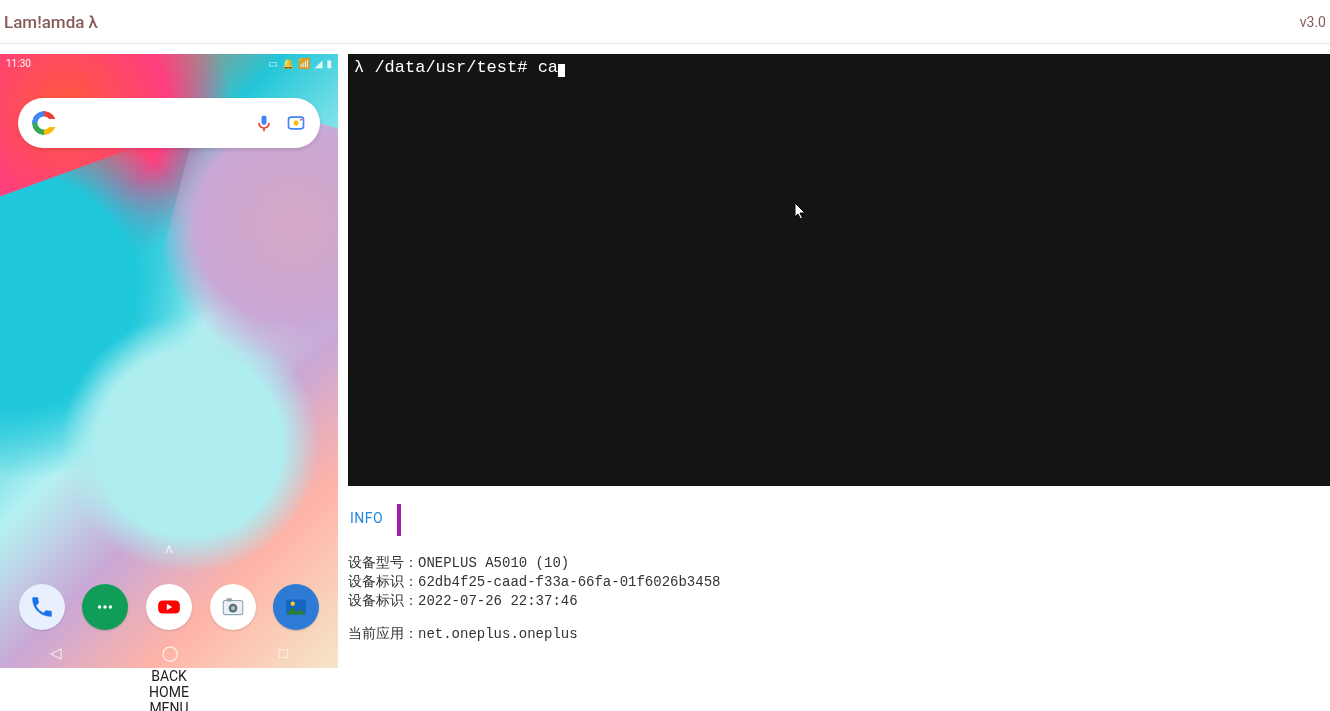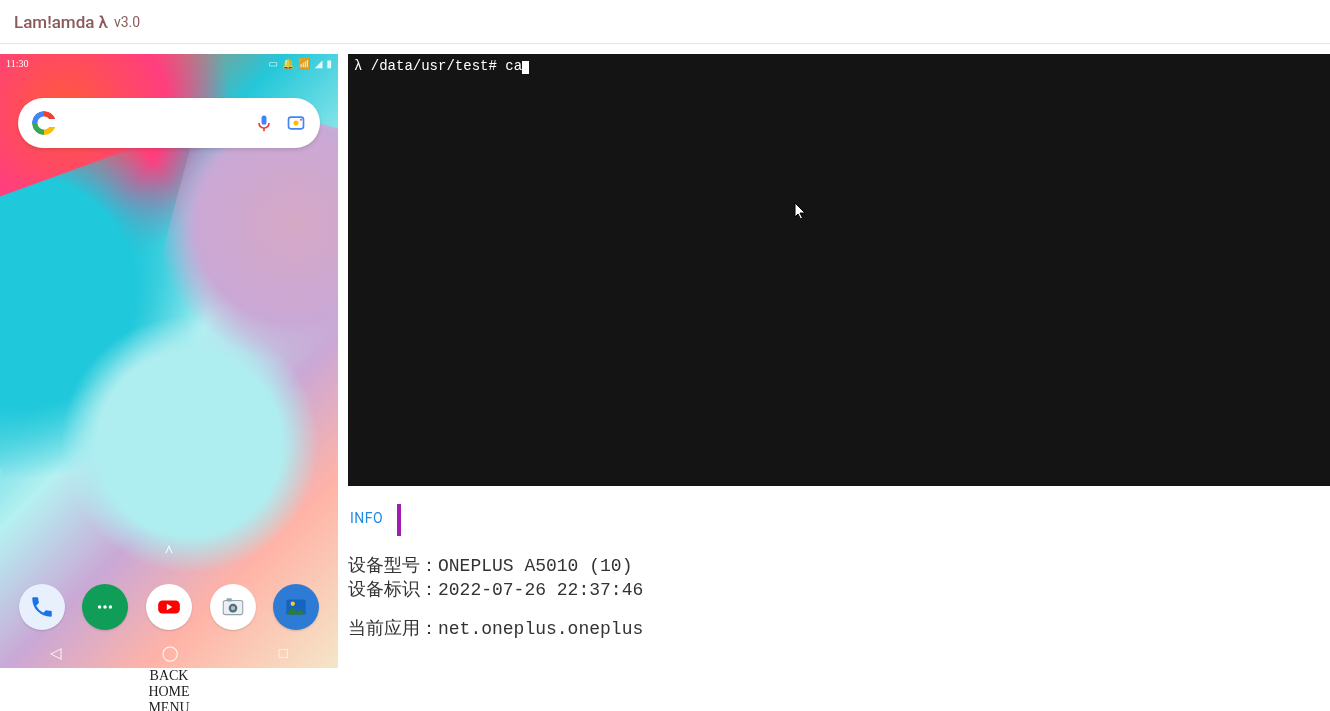--- a/index.html
+++ b/index.html
@@ -7,43 +7,43 @@
     font-family: -apple-system, BlinkMacSystemFont, "Segoe UI", Roboto, Helvetica, Arial, sans-serif;
     background: #fff;
     width: 1330px;
     height: 711px;
     overflow: hidden;
   }
   .header {
     height: 44px;
     display: flex;
     align-items: center;
-    padding: 0 14px;
+    padding: 0 4px;
     border-bottom: 1px solid #e6e6e6;
+    justify-content: space-between;
   }
   .brand {
     color: #8a5b5b;
     font-size: 17px;
     font-weight: 500;
   }
   .brand-version {
     color: #8a5b5b;
     font-size: 14px;
     margin-left: 6px;
   }
   .main {
     display: flex;
     height: calc(100% - 44px);
   }
   .left-col {
     width: 338px;
     display: flex;
     flex-direction: column;
     padding: 10px 0 0 0;
-    font-family: Liberation Serif, serif;
   }
   .device-screen {
     width: 338px;
     height: 614px;
     position: relative;
     overflow: hidden;
     background: linear-gradient(135deg, #ff3e7f 0%, #ff6a3d 10%, #23c7d8 30%, #b5f1f2 50%, #caa8d6 65%, #ffb3a7 80%, #f5e6c8 100%);
   }
   
   .wp-shape { position: absolute; }
@@ -147,21 +147,21 @@
     flex: 1;
     display: flex;
     flex-direction: column;
     padding: 10px 0 0 10px;
   }
   .terminal {
     height: 432px;
     background: #141414;
     color: #fff;
     font-family: "Consolas","Menlo","Courier New",monospace;
-    font-size: 14px;
+    font-size: 17px;
     padding: 4px 6px;
     position: relative;
   }
   .term-line { white-space: pre; }
   .term-cursor {
     display: inline-block;
     width: 7px; height: 13px;
     background: #fff;
     vertical-align: text-bottom;
     margin-left: 0px;
@@ -180,21 +180,21 @@
     display: inline-block;
     color: #1e88e5;
     font-size: 14px;
     letter-spacing: 0.5px;
     padding: 6px 14px 10px 2px;
     border-right: 4px solid #a21caf;
   }
   .info-body {
     padding: 18px 0 0 0;
     font-family: "Consolas","Menlo","Courier New",monospace;
-    font-size: 18px;
+    font-size: 14px;
     color: #333;
     line-height: 1.35;
   }
   .info-row { white-space: pre; }
   .info-gap { height: 14px; }
 </style>
 </head>
 <body>
 
 <div class="header">
@@ -297,20 +297,21 @@
       <div class="term-line"><span>λ</span> <span>/data/usr/test</span><span>#</span> <span>ca</span><span class="term-cursor"></span></div>
       <svg class="mouse-cursor" viewBox="0 0 14 20">
           <path d="M1 1l0 14 3-3 2.5 5 2-1-2.5-5H11z" fill="#fff" stroke="#000" stroke-width="1"></path>
         </svg>
     </div>
 
     <div class="info-section">
       <span class="info-tab">INFO</span>
       <div class="info-body">
         <div class="info-row"><span>设备型号：</span><span>ONEPLUS A5010 (10)</span></div>
+        <div class="info-row"><span>设备标识：</span><span>62db4f25-caad-f33a-66fa-01f6026b3458</span></div>
         <div class="info-row"><span>设备标识：</span><span>2022-07-26 22:37:46</span></div>
         <div class="info-gap"></div>
         <div class="info-row"><span>当前应用：</span><span>net.oneplus.oneplus</span></div>
       </div>
     </div>
   </div>
 
 </div>
 
 </body></html>

